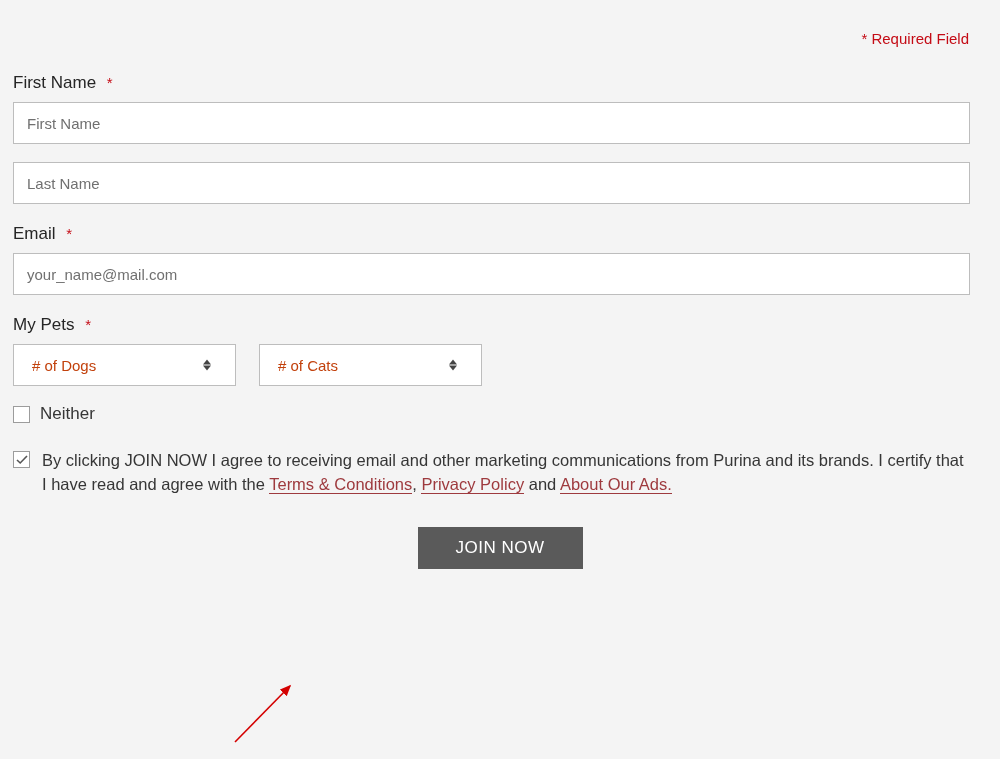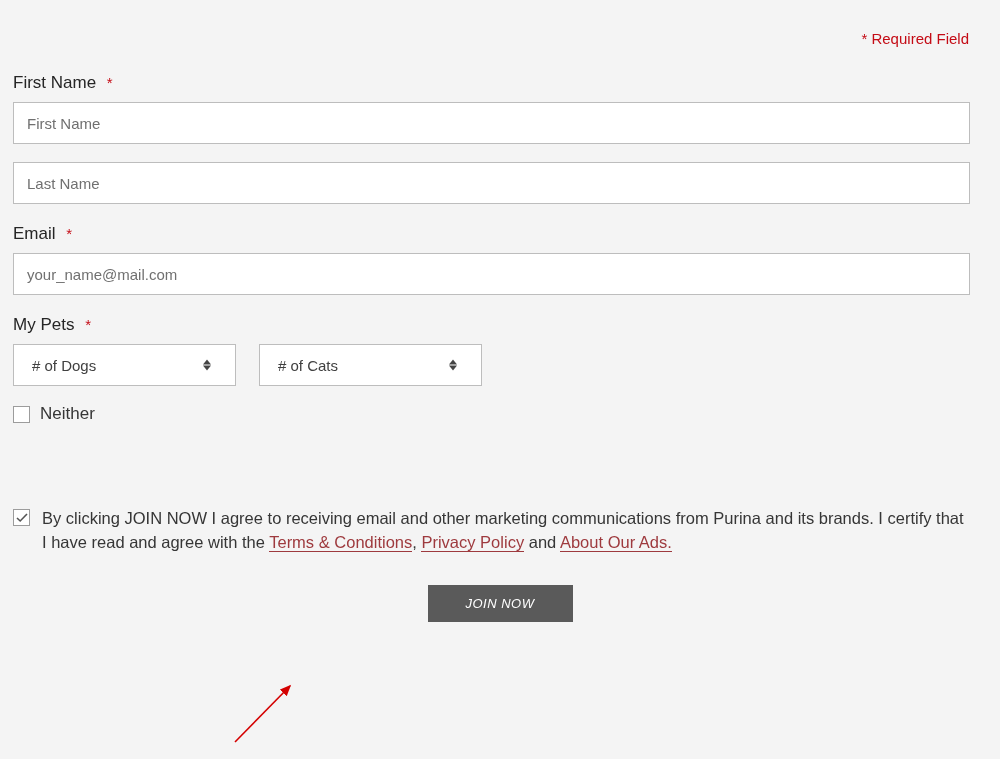--- a/index.html
+++ b/index.html
@@ -49,21 +49,21 @@
   .select-box {
     position: relative;
     width: 223px;
     height: 42px;
     border: 1px solid #bdbdbd;
     background: #fff;
     display: flex;
     align-items: center;
     padding: 0 18px;
     font-size: 15px;
-    color: #404040;
+    color: #c2410c;
   }
   .select-caret {
     position: absolute;
     right: 24px;
     top: 50%;
     transform: translateY(-50%);
     display: flex;
     flex-direction: column;
     line-height: 0;
     gap: 1px;
@@ -91,46 +91,45 @@
     justify-content: center;
     margin-top: 2px;
   }
   .chkmark { display:none; }
   .chkbox.checked .chkmark { display:block; }
   .chk-label { font-size: 17px; color:#363636; }
   .consent-block {
     display:flex;
     align-items:flex-start;
     gap:12px;
-    margin-top: 83px;
+    margin-top: 25px;
   }
   .consent-text {
     font-size: 16.5px;
     line-height: 1.45;
     color:#363636;
     max-width: 930px;
   }
   .link {
     color:#9e3a3e;
     text-decoration:none;
     border-bottom:1px solid #9e3a3e;
     cursor:pointer;
   }
   .join-btn {
     display:block;
     margin: 30px auto 0 auto;
     background:#5a5a5a;
     color:#fff;
-    font-size:13px;
+    font-size:17px;
     letter-spacing:0.5px;
     padding: 11px 38px;
     border:none;
     cursor:pointer;
     font-family: inherit;
-    font-style: italic;
   }
   .arrow {
     position:absolute;
     left:230px;
     top:680px;
     pointer-events:none;
   }
 </style>
 </head>
 <body>

